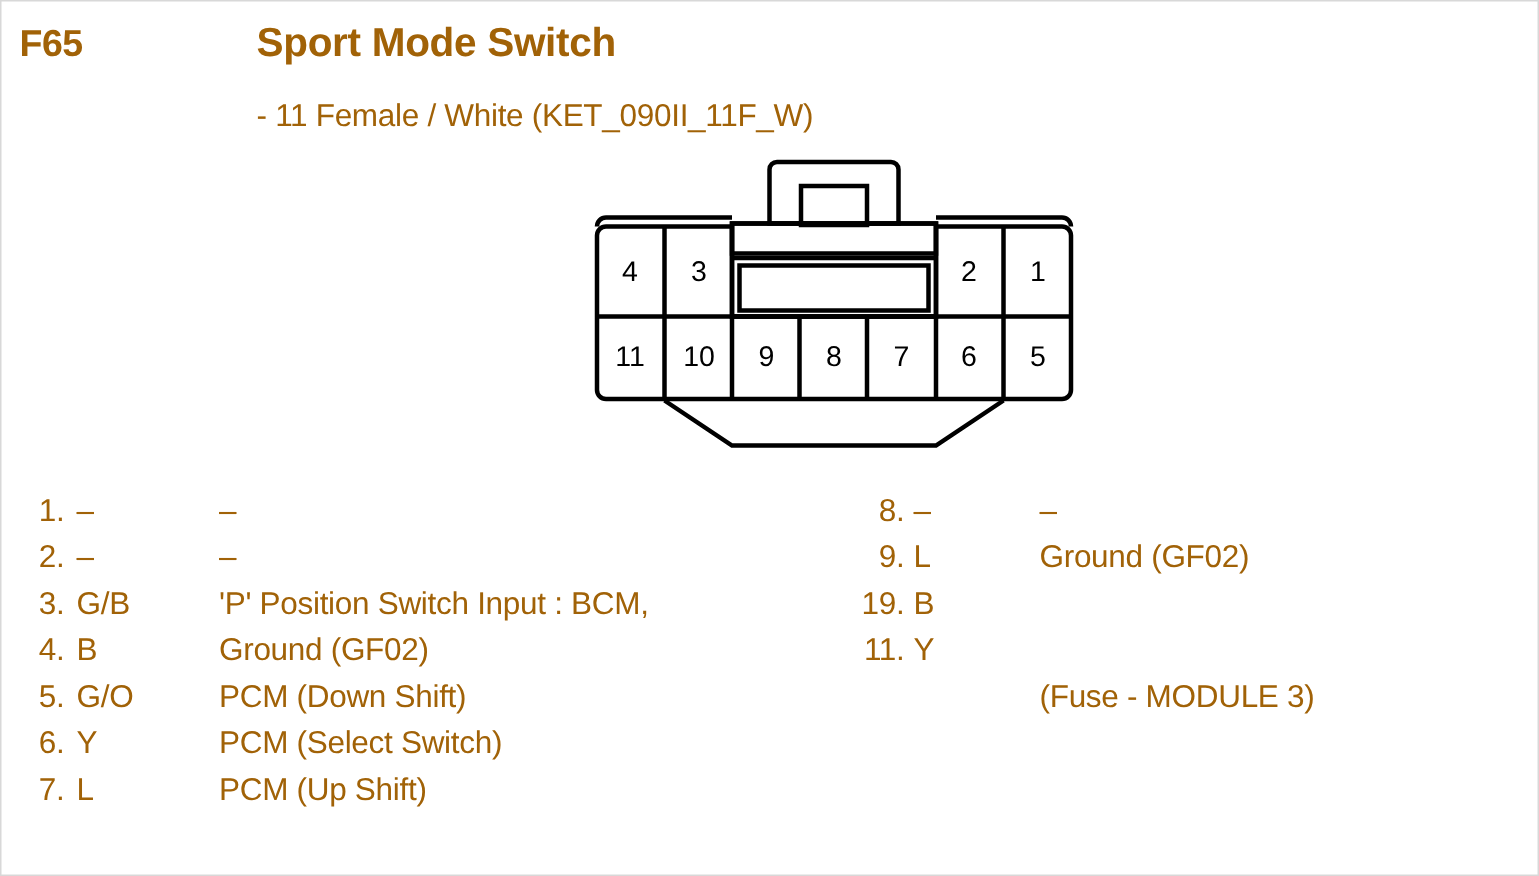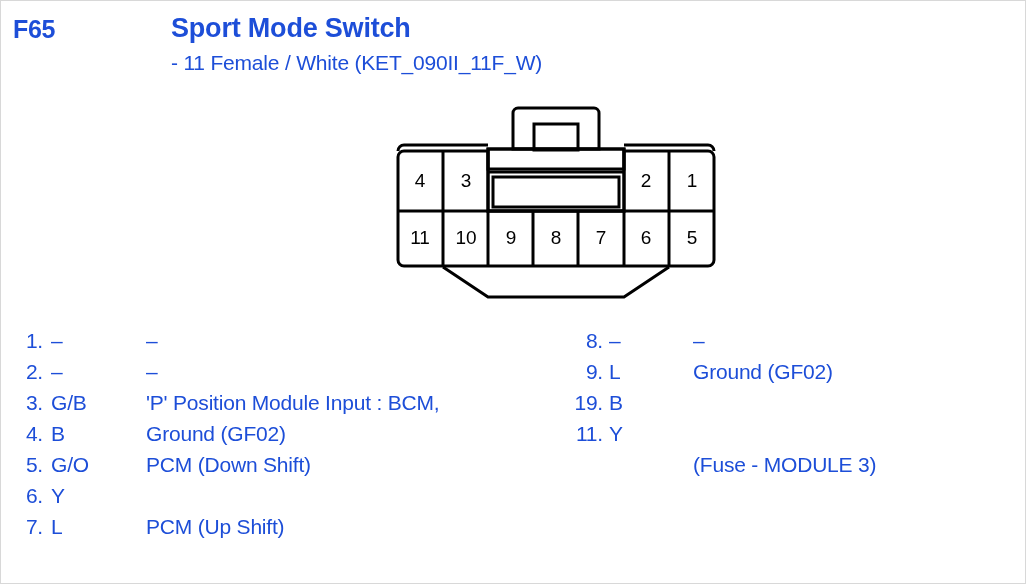--- a/index.html
+++ b/index.html
@@ -7,21 +7,21 @@
     padding: 0;
     background: #ffffff;
   }
   #page {
     position: relative;
     width: 1026px;
     height: 584px;
     background: #ffffff;
     overflow: hidden;
     font-family: "Liberation Sans", sans-serif;
-    color: #1d4ed8;
+    color: #a16207;
     box-sizing: border-box;
     border: 1px solid #d8d8d8;
   }
 
   
   .hdr-code {
     position: absolute;
     left: 12px;
     top: 14px;
     font-size: 25px;
@@ -34,21 +34,21 @@
     left: 170px;
     top: 12px;
     font-size: 27px;
     font-weight: bold;
     letter-spacing: -0.2px;
     white-space: nowrap;
   }
   .hdr-sub {
     position: absolute;
     left: 170px;
-    top: 50px;
+    top: 65px;
     font-size: 21px;
     font-weight: normal;
     letter-spacing: -0.2px;
     white-space: nowrap;
   }
 
   
   #connector {
     position: absolute;
     left: 380px;
@@ -170,35 +170,36 @@
       <span class="pin-desc">–</span>
     </div>
     <div class="pin-row">
       <span class="pin-no">2.</span>
       <span class="pin-code">–</span>
       <span class="pin-desc">–</span>
     </div>
     <div class="pin-row">
       <span class="pin-no">3.</span>
       <span class="pin-code">G/B</span>
-      <span class="pin-desc">'P' Position Module Input : BCM,</span>
+      <span class="pin-desc">'P' Position Switch Input : BCM,</span>
     </div>
     <div class="pin-row">
       <span class="pin-no">4.</span>
       <span class="pin-code">B</span>
       <span class="pin-desc">Ground (GF02)</span>
     </div>
     <div class="pin-row">
       <span class="pin-no">5.</span>
       <span class="pin-code">G/O</span>
       <span class="pin-desc">PCM (Down Shift)</span>
     </div>
     <div class="pin-row">
       <span class="pin-no">6.</span>
       <span class="pin-code">Y</span>
+      <span class="pin-desc">PCM (Select Switch)</span>
     </div>
     <div class="pin-row">
       <span class="pin-no">7.</span>
       <span class="pin-code">L</span>
       <span class="pin-desc">PCM (Up Shift)</span>
     </div>
   </div>
 
   <div class="pin-col" id="pin-col-right">
     <div class="pin-row">

